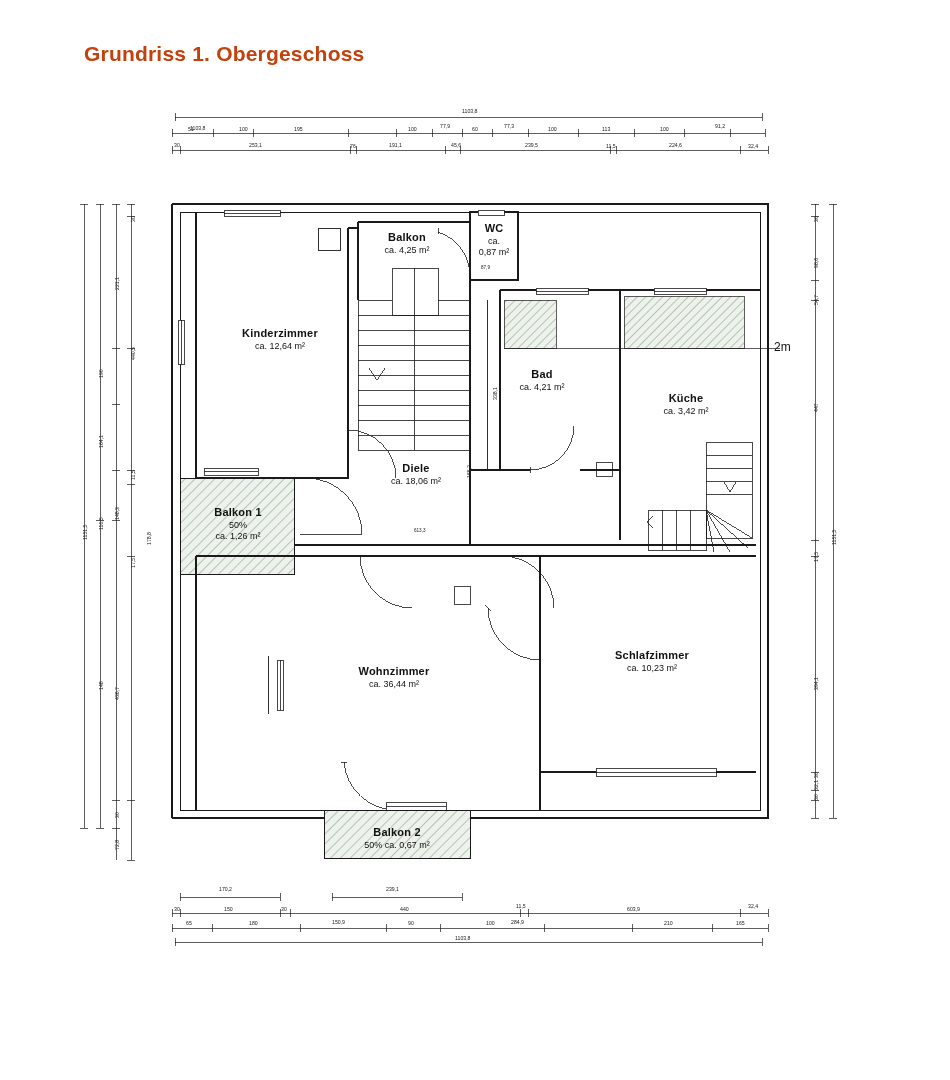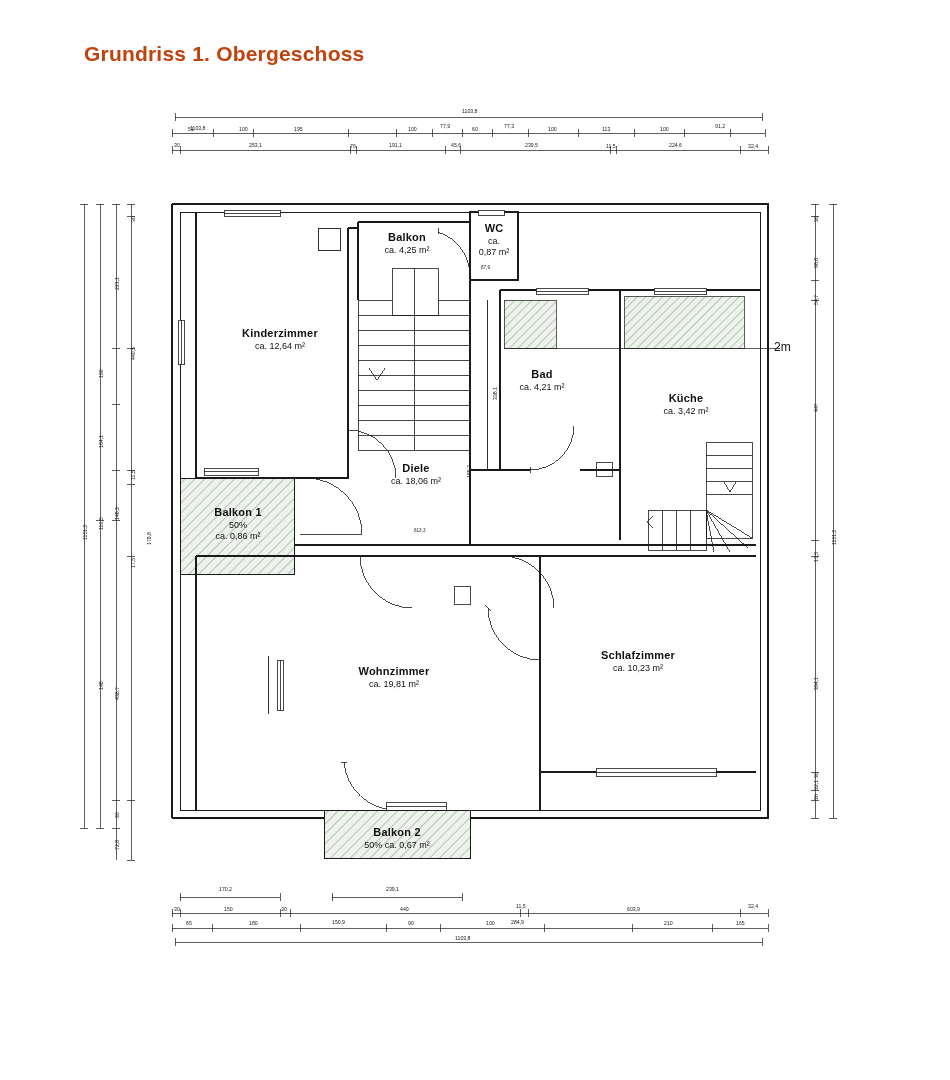--- a/index.html
+++ b/index.html
@@ -368,29 +368,29 @@
 </div>
 
 <div class="room-label" style="left:358px;top:462px;width:116px;">
   <span class="nm">Diele</span>
   <span class="ar">ca. 18,06 m²</span>
 </div>
 
 <div class="room-label" style="left:186px;top:506px;width:104px;">
   <span class="nm">Balkon 1</span>
   <span class="pc">50%</span>
-  <span class="ar">ca. 0,86 m²</span>
+  <span class="ar">ca. 1,26 m²</span>
 </div>
 
 <div class="room-label" style="left:330px;top:665px;width:128px;">
   <span class="nm">Wohnzimmer</span>
-  <span class="ar">ca. 19,81 m²</span>
-</div>
-
-<div class="room-label" style="left:568px;top:649px;width:140px;">
+  <span class="ar">ca. 36,44 m²</span>
+</div>
+
+<div class="room-label" style="left:582px;top:649px;width:140px;">
   <span class="nm">Schlafzimmer</span>
   <span class="ar">ca. 10,23 m²</span>
 </div>
 
 <div class="room-label" style="left:324px;top:826px;width:146px;">
   <span class="nm">Balkon 2</span>
   <span class="ar">50% ca. 0,67 m²</span>
 </div>
 
 <div class="note" style="left:774px;top:340px;">2m</div>

